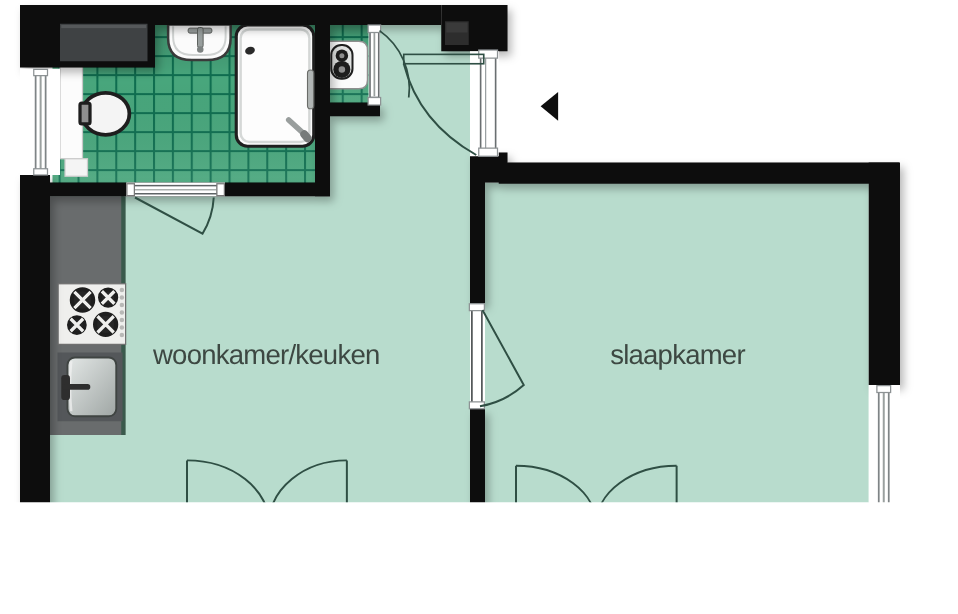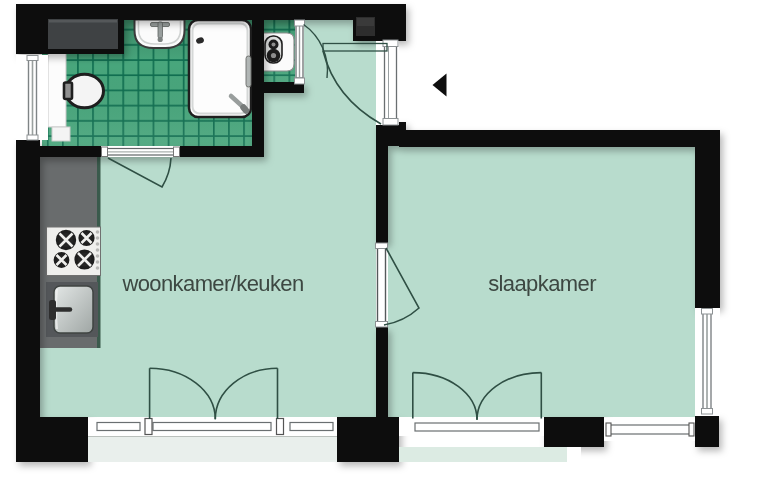--- a/index.html
+++ b/index.html
@@ -1,16 +1,16 @@
 <!DOCTYPE html>
 <html><head>
 <meta charset="utf-8">
 <style>
   html,body{margin:0;padding:0;background:#ffffff;}
-  #c{position:relative;width:766px;height:491px;overflow:hidden;background:#fff;}
+  #c{position:relative;width:766px;height:402px;overflow:hidden;background:#fff;}
   svg{display:block;}
   text{font-family:"Liberation Sans",sans-serif;}
 </style>
 </head>
 <body>
 <div id="c">
 <svg width="766" height="491" viewBox="0 0 766 491" xmlns="http://www.w3.org/2000/svg">
 <defs>
   <pattern id="tiles" x="1.6" y="0.1" width="15.1" height="15.2" patternUnits="userSpaceOnUse">
     <rect width="15.1" height="15.2" fill="#48a67c"></rect>

